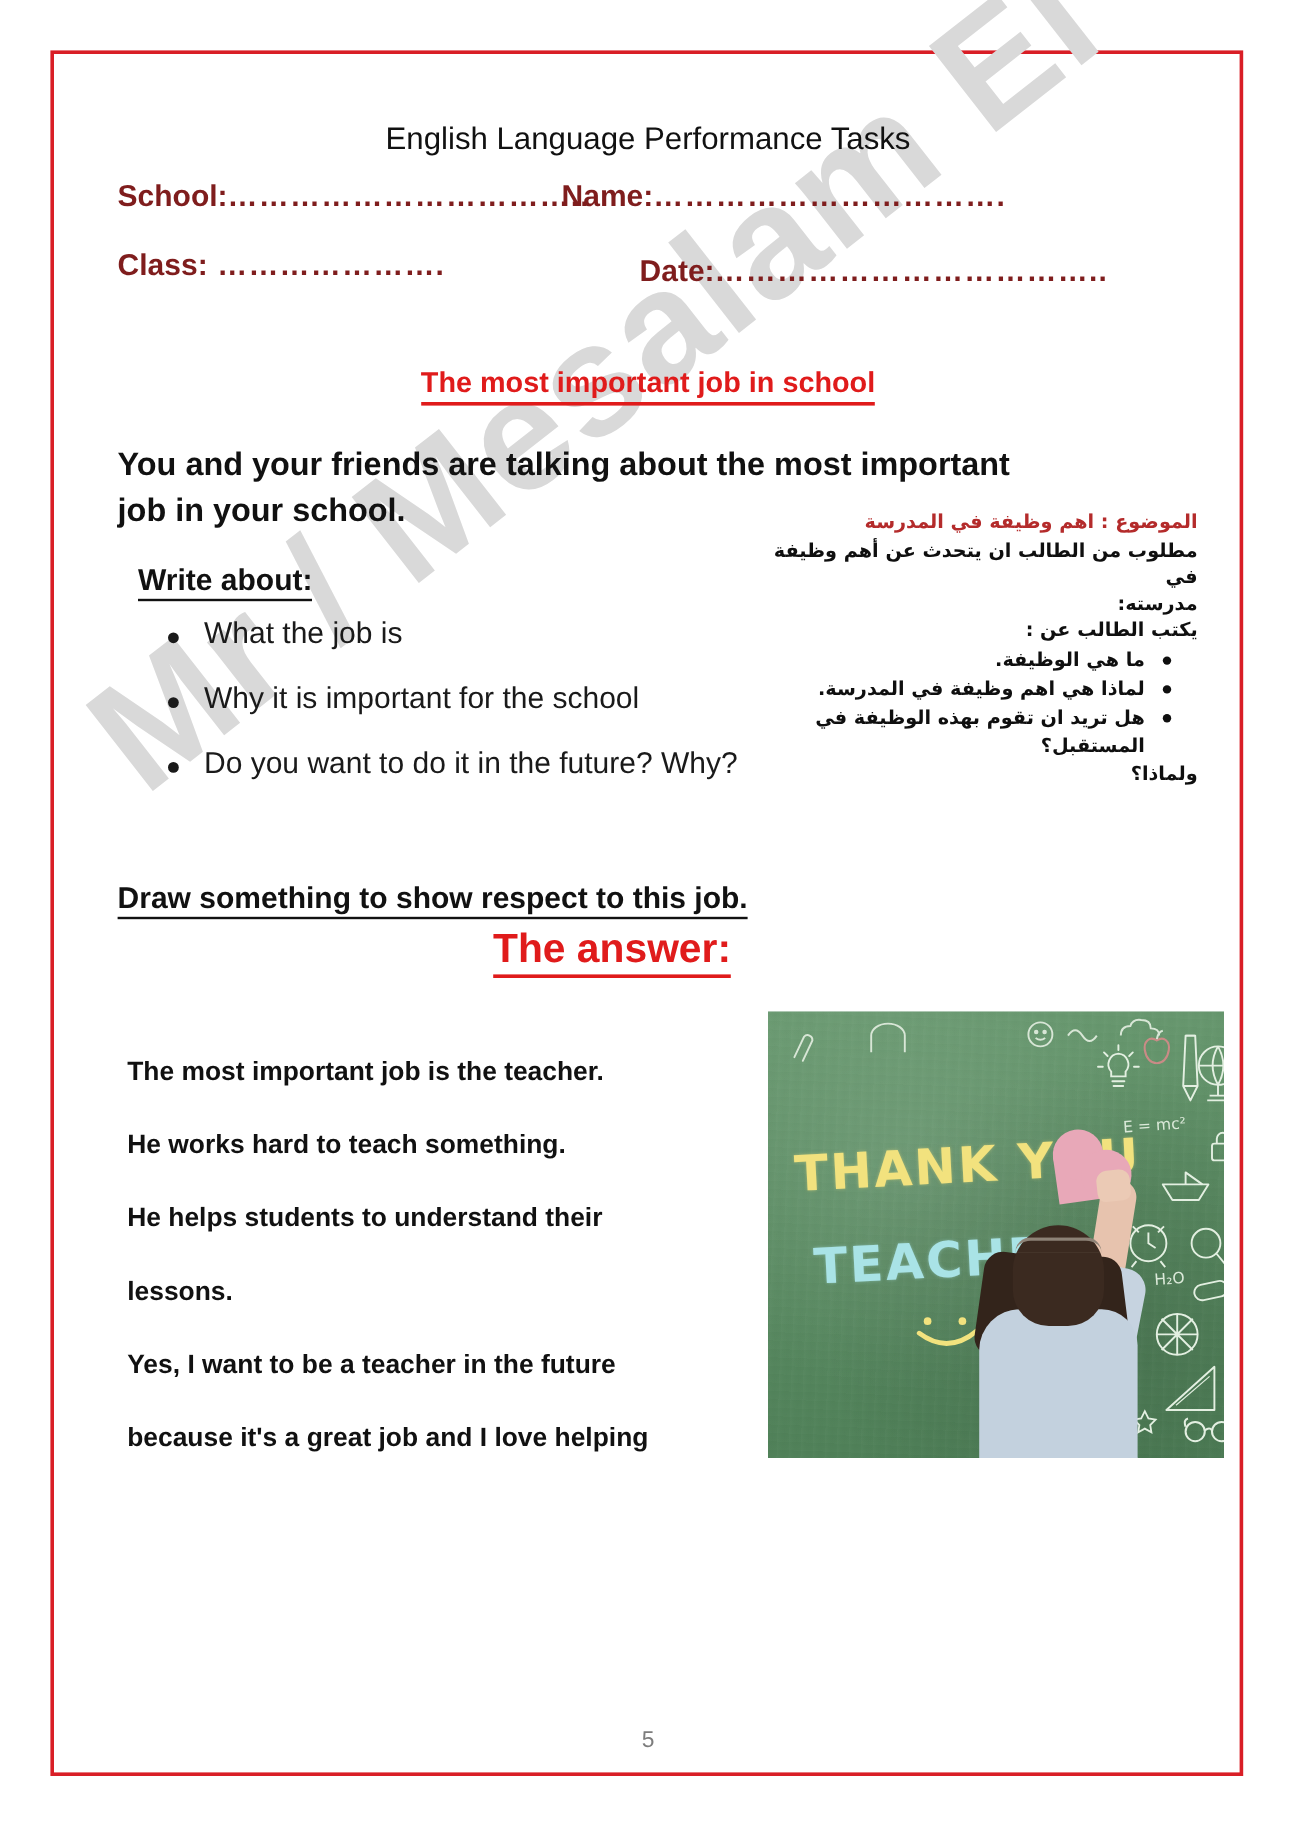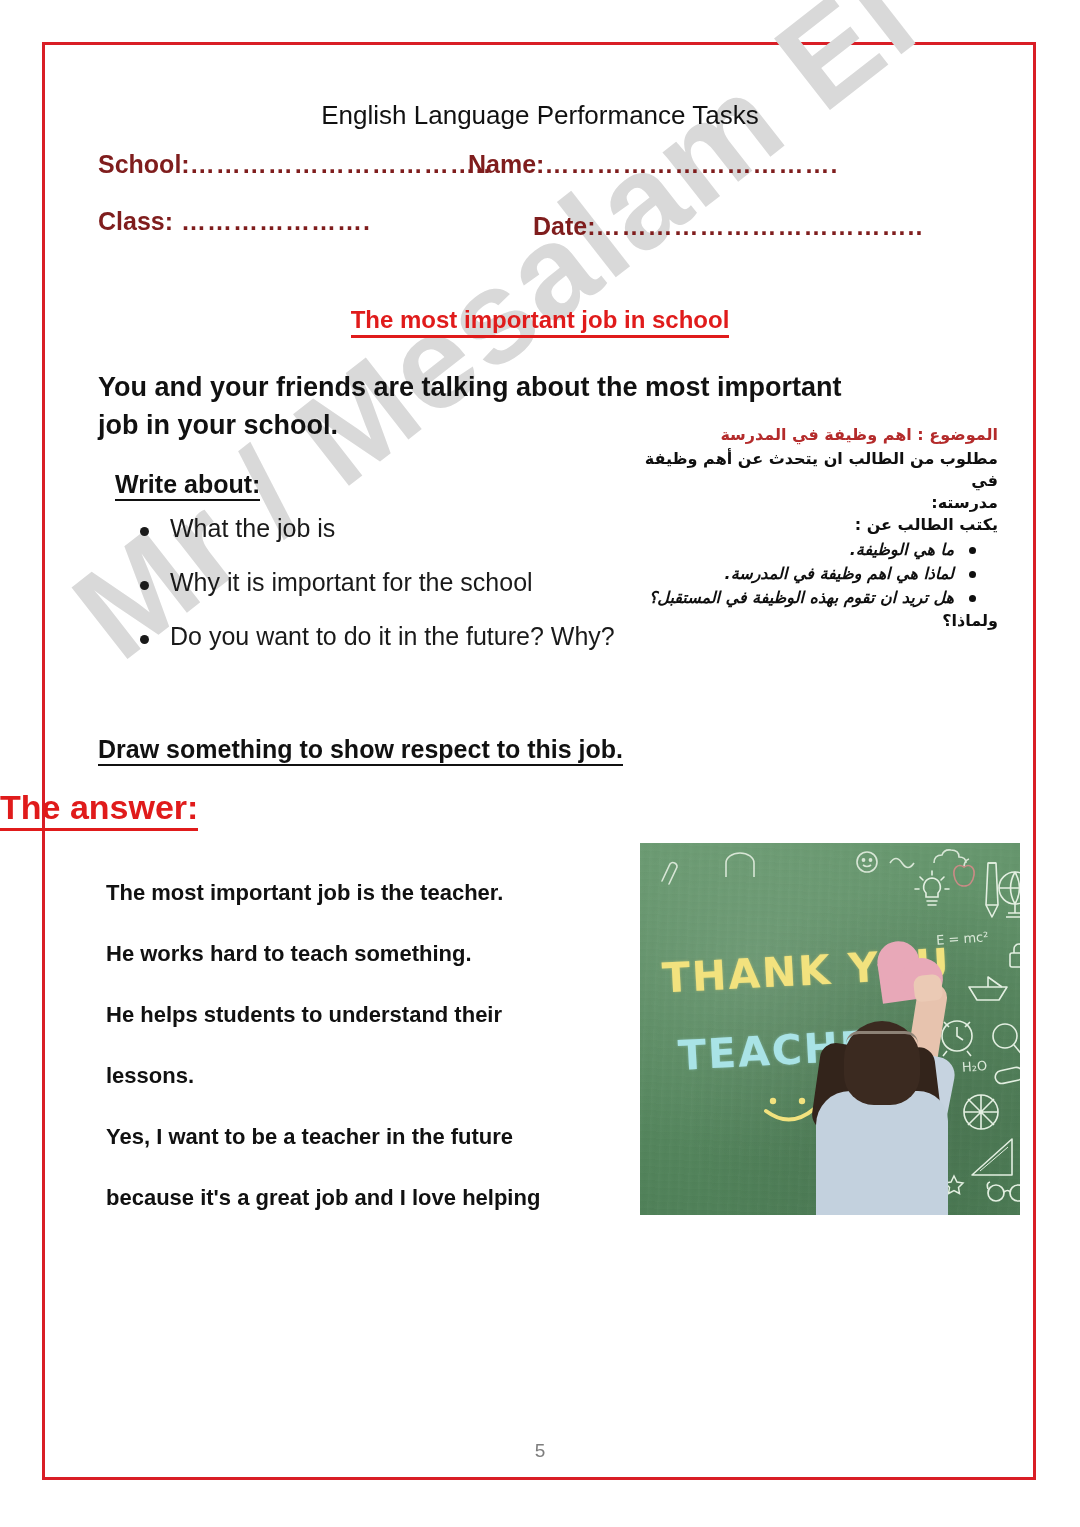--- a/index.html
+++ b/index.html
@@ -146,23 +146,23 @@
     position: absolute;
     left: 98px; top: 735px;
     font-size: 25px;
     font-weight: 700;
     color: #111111;
   }
   .draw-line span { border-bottom: 2px solid #111111; padding-bottom: 1px; }
 
   .answer-head {
     position: absolute;
-    left: 0; top: 788px;
+    left: 0; top: 772px;
     width: 1020px;
-    text-align: left;
+    text-align: center;
     font-size: 34px;
     font-weight: 700;
     color: #E01B1B;
   }
   .answer-head span {
     border-bottom: 3px solid #E01B1B;
     padding-bottom: 2px;
   }
 
   
@@ -185,21 +185,20 @@
   }
   .ar-line {
     font-size: 16px;
     font-weight: 700;
     line-height: 1.38;
   }
   ul.ar-bullets {
     margin: 2px 0 0 0;
     padding: 0 22px 0 0;
     list-style: none;
-    font-style: italic;
   }
   ul.ar-bullets li {
     position: relative;
     font-size: 16px;
     font-weight: 700;
     line-height: 1.5;
     padding-right: 22px;
   }
   ul.ar-bullets li::before {
     content: "";

